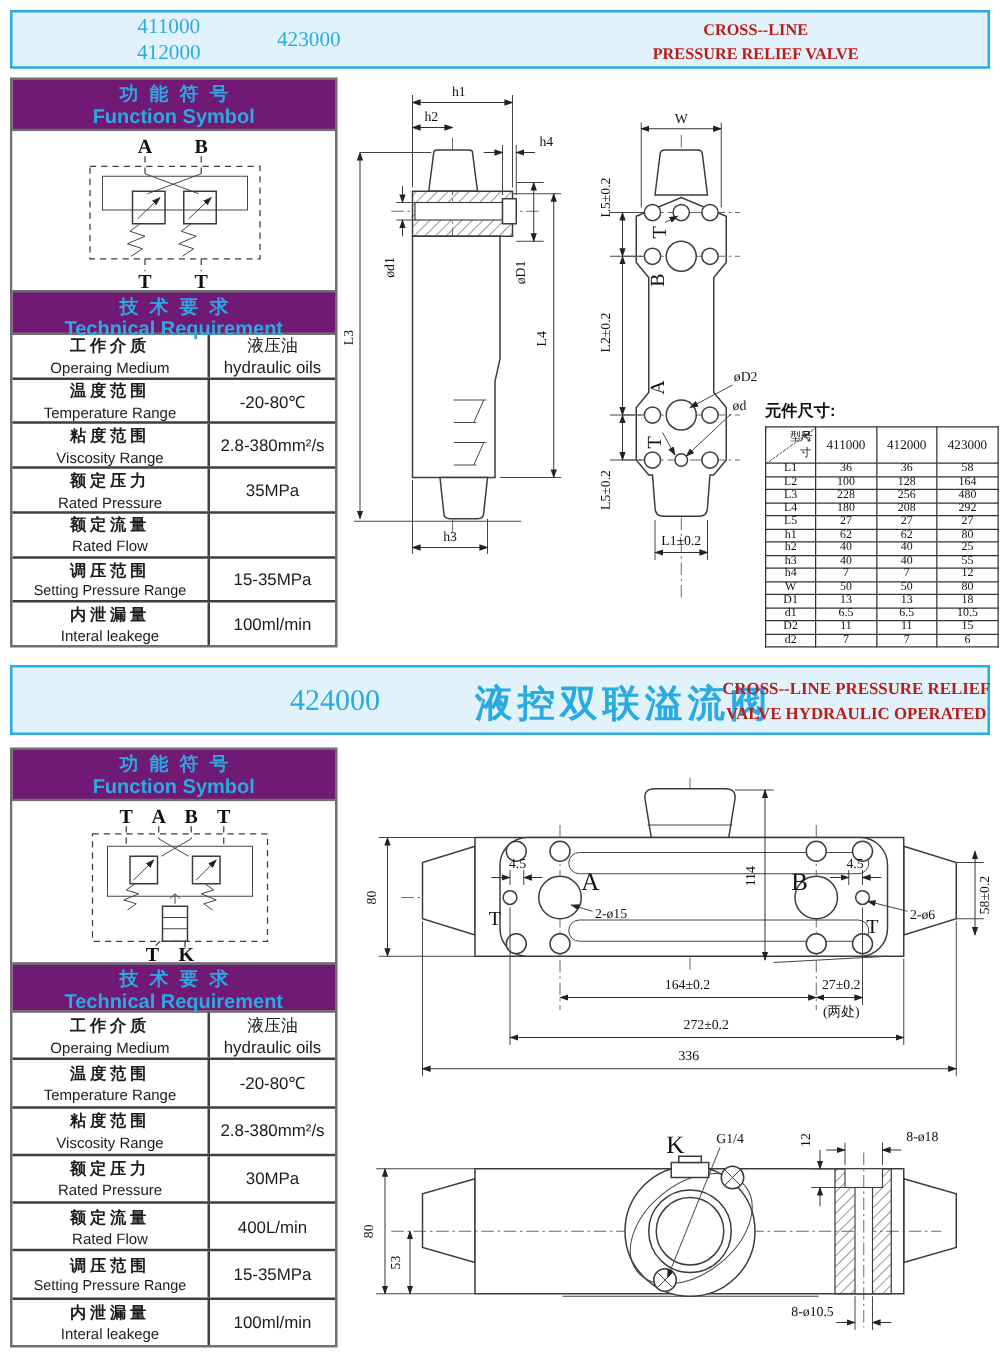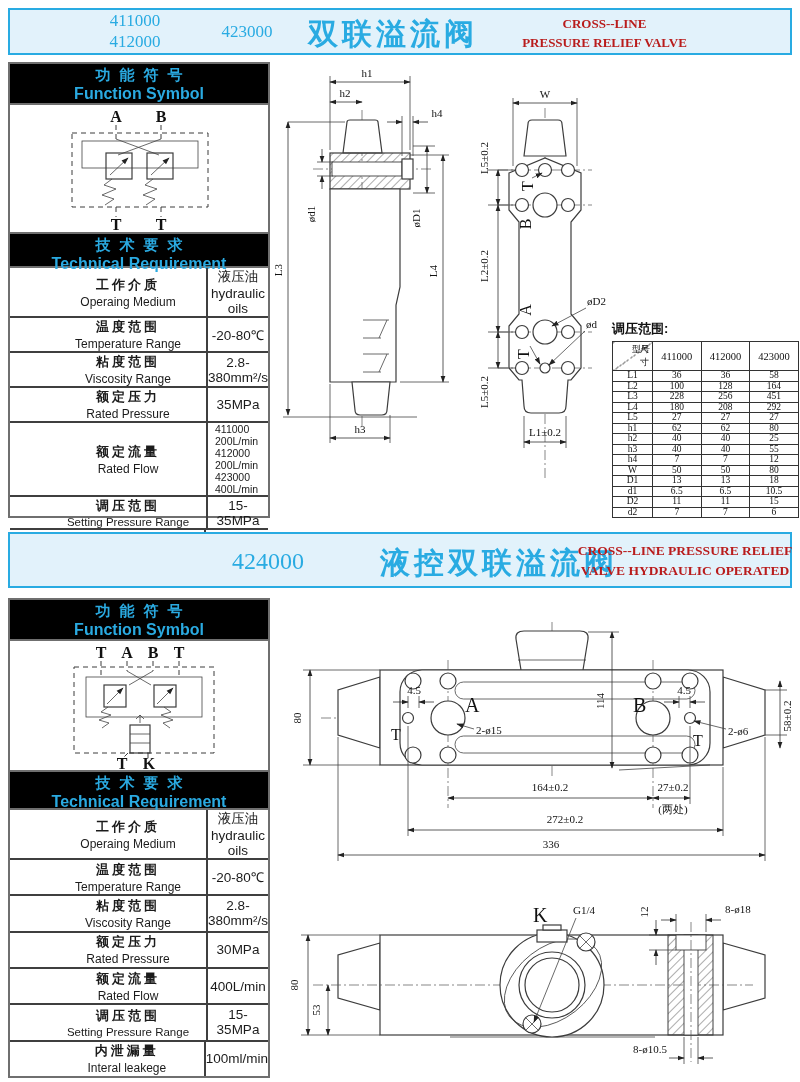--- a/index.html
+++ b/index.html
@@ -13,29 +13,29 @@
   .banner1 { top:8px; height:47px; }
   .banner2 { top:532px; height:56px; }
   .mono-num { font-family:"Liberation Serif", serif; color:#29abe2;text-align:center; }
   .cn-title { color:#29abe2; letter-spacing:4px; font-weight:bold; }
   .en-title { font-family:"Liberation Serif", serif; color:#b91c1c; text-align:center; font-weight:bold; }
 
   
   .panel { position:absolute; left:8px; width:262px; border:2px solid #6f6f6f; background:#fff; display:flex; flex-direction:column; }
   .panel1 { top:62px; height:456px; }
   .panel2 { top:598px; height:480px; }
-  .panel-header { background:#000000; text-align:center; border-bottom:2px solid #6f6f6f; padding:2px 0 3px 0; }
+  .panel-header { background:#701a75; text-align:center; border-bottom:2px solid #6f6f6f; padding:2px 0 3px 0; }
   .panel-header.mid { border-top:2px solid #6f6f6f; }
   .ph-cn { color:#2aaae1; font-weight:bold; font-size:15px; letter-spacing:9px; text-indent:9px; }
   .ph-en { color:#2aaae1; font-weight:bold; font-size:16px; }
   .diagram-cell { background:#fff; }
   .spec-table { flex:1; display:flex; flex-direction:column; }
   .spec-row { flex:1; display:flex; border-bottom:2px solid #3f3f3f; }
   .spec-row:last-child { border-bottom:none; }
-  .spec-label { width:158px; border-right:2px solid #3f3f3f; display:flex; flex-direction:column; justify-content:center; text-align:center;margin-left:40px; }
+  .spec-label { width:158px; border-right:2px solid #3f3f3f; display:flex; flex-direction:column; justify-content:center; text-align:center; }
   .spec-label .cn { font-size:13px; font-weight:bold; letter-spacing:3px; color:#1b1b1b; }
   .spec-label .en { font-size:12px; color:#1b1b1b; margin-top:1px; }
   .spec-value { flex:1; display:flex; flex-direction:column; justify-content:center; text-align:center; font-size:13.5px; color:#1b1b1b; }
   .spec-value.small { font-size:10.5px; text-align:left; padding-left:7px; line-height:12px; }
 
   
   .dim-wrap { position:absolute; left:612px; top:320px; width:187px; }
   .dim-title { font-size:13px; font-weight:bold; color:#111; margin-bottom:3px; }
   table.dim { border-collapse:collapse; width:186px; font-family:"Liberation Serif", serif; table-layout:fixed;border-radius:32px; }
   table.dim th, table.dim td { border:1px solid #333; text-align:center; color:#111; font-weight:normal; padding:0; }
@@ -69,21 +69,20 @@
       <marker id="arr" viewBox="0 0 10 10" refX="9" refY="5" markerWidth="9" markerHeight="9" orient="auto-start-reverse">
         <path d="M0,1.5 L10,5 L0,8.5 z" fill="#222"></path>
       </marker>
     </defs>
   </svg>
 
   <div class="banner banner1">
     <div class="abs mono-num" style="left:80px; top:1px; width:90px; text-align:center; font-size:17px;">411000</div>
     <div class="abs mono-num" style="left:80px; top:22px; width:90px; text-align:center; font-size:17px;">412000</div>
     <div class="abs mono-num" style="left:192px; top:12px; width:90px; text-align:center; font-size:17px;">423000</div>
-    <div class="abs cn-title" style="left:298px; top:4px; font-size:30px;">双联溢流阀</div>
     <div class="abs en-title" style="left:492px; top:4px; width:205px; font-size:13px; line-height:19px;">
       <div>CROSS--LINE</div>
       <div>PRESSURE RELIEF VALVE</div>
     </div>
   </div>
 
   <div class="panel panel1">
     <div class="panel-header" style="height:41px;">
       <div class="ph-cn">功能符号</div>
       <div class="ph-en">Function Symbol</div>
@@ -150,25 +149,20 @@
             <div class="en">Rated Pressure</div>
           </div>
         <div class="spec-value">
             <div>35MPa</div>
           </div>
       </div>
       <div class="spec-row">
         <div class="spec-label">
             <div class="cn">额定流量</div>
             <div class="en">Rated Flow</div>
-          </div>
-        <div class="spec-value small">
-            <div>411000 200L/min</div>
-            <div>412000 200L/min</div>
-            <div>423000 400L/min</div>
           </div>
       </div>
       <div class="spec-row">
         <div class="spec-label">
             <div class="cn">调压范围</div>
             <div class="en" style="font-size:11.5px;">Setting Pressure Range</div>
           </div>
         <div class="spec-value">
             <div>15-35MPa</div>
           </div>
@@ -282,21 +276,21 @@
       <text class="dim" x="126" y="270">ød</text>
       <line class="thin" x1="125" y1="273" x2="89" y2="307" marker-end="url(#arr)"></line>
       <line class="thin" x1="64" y1="358" x2="64" y2="390"></line>
       <line class="thin" x1="106" y1="358" x2="106" y2="390"></line>
       <line class="dl" x1="64" y1="384" x2="106" y2="384" marker-start="url(#arr)" marker-end="url(#arr)"></line>
       <text class="dim" x="85" y="378" text-anchor="middle">L1±0.2</text>
     </g>
   </svg>
 
   <div class="dim-wrap">
-    <div class="dim-title">调压范围:</div>
+    <div class="dim-title">元件尺寸:</div>
     <table class="dim">
       <colgroup>
           <col style="width:40px">
           <col style="width:48.6px">
           <col style="width:48.6px">
           <col style="width:48.6px">
         </colgroup>
       <thead>
         <tr>
           <th class="corner">
@@ -318,21 +312,21 @@
         <tr>
             <td>L2</td>
             <td>100</td>
             <td>128</td>
             <td>164</td>
           </tr>
         <tr>
             <td>L3</td>
             <td>228</td>
             <td>256</td>
-            <td>451</td>
+            <td>480</td>
           </tr>
         <tr>
             <td>L4</td>
             <td>180</td>
             <td>208</td>
             <td>292</td>
           </tr>
         <tr>
             <td>L5</td>
             <td>27</td>

